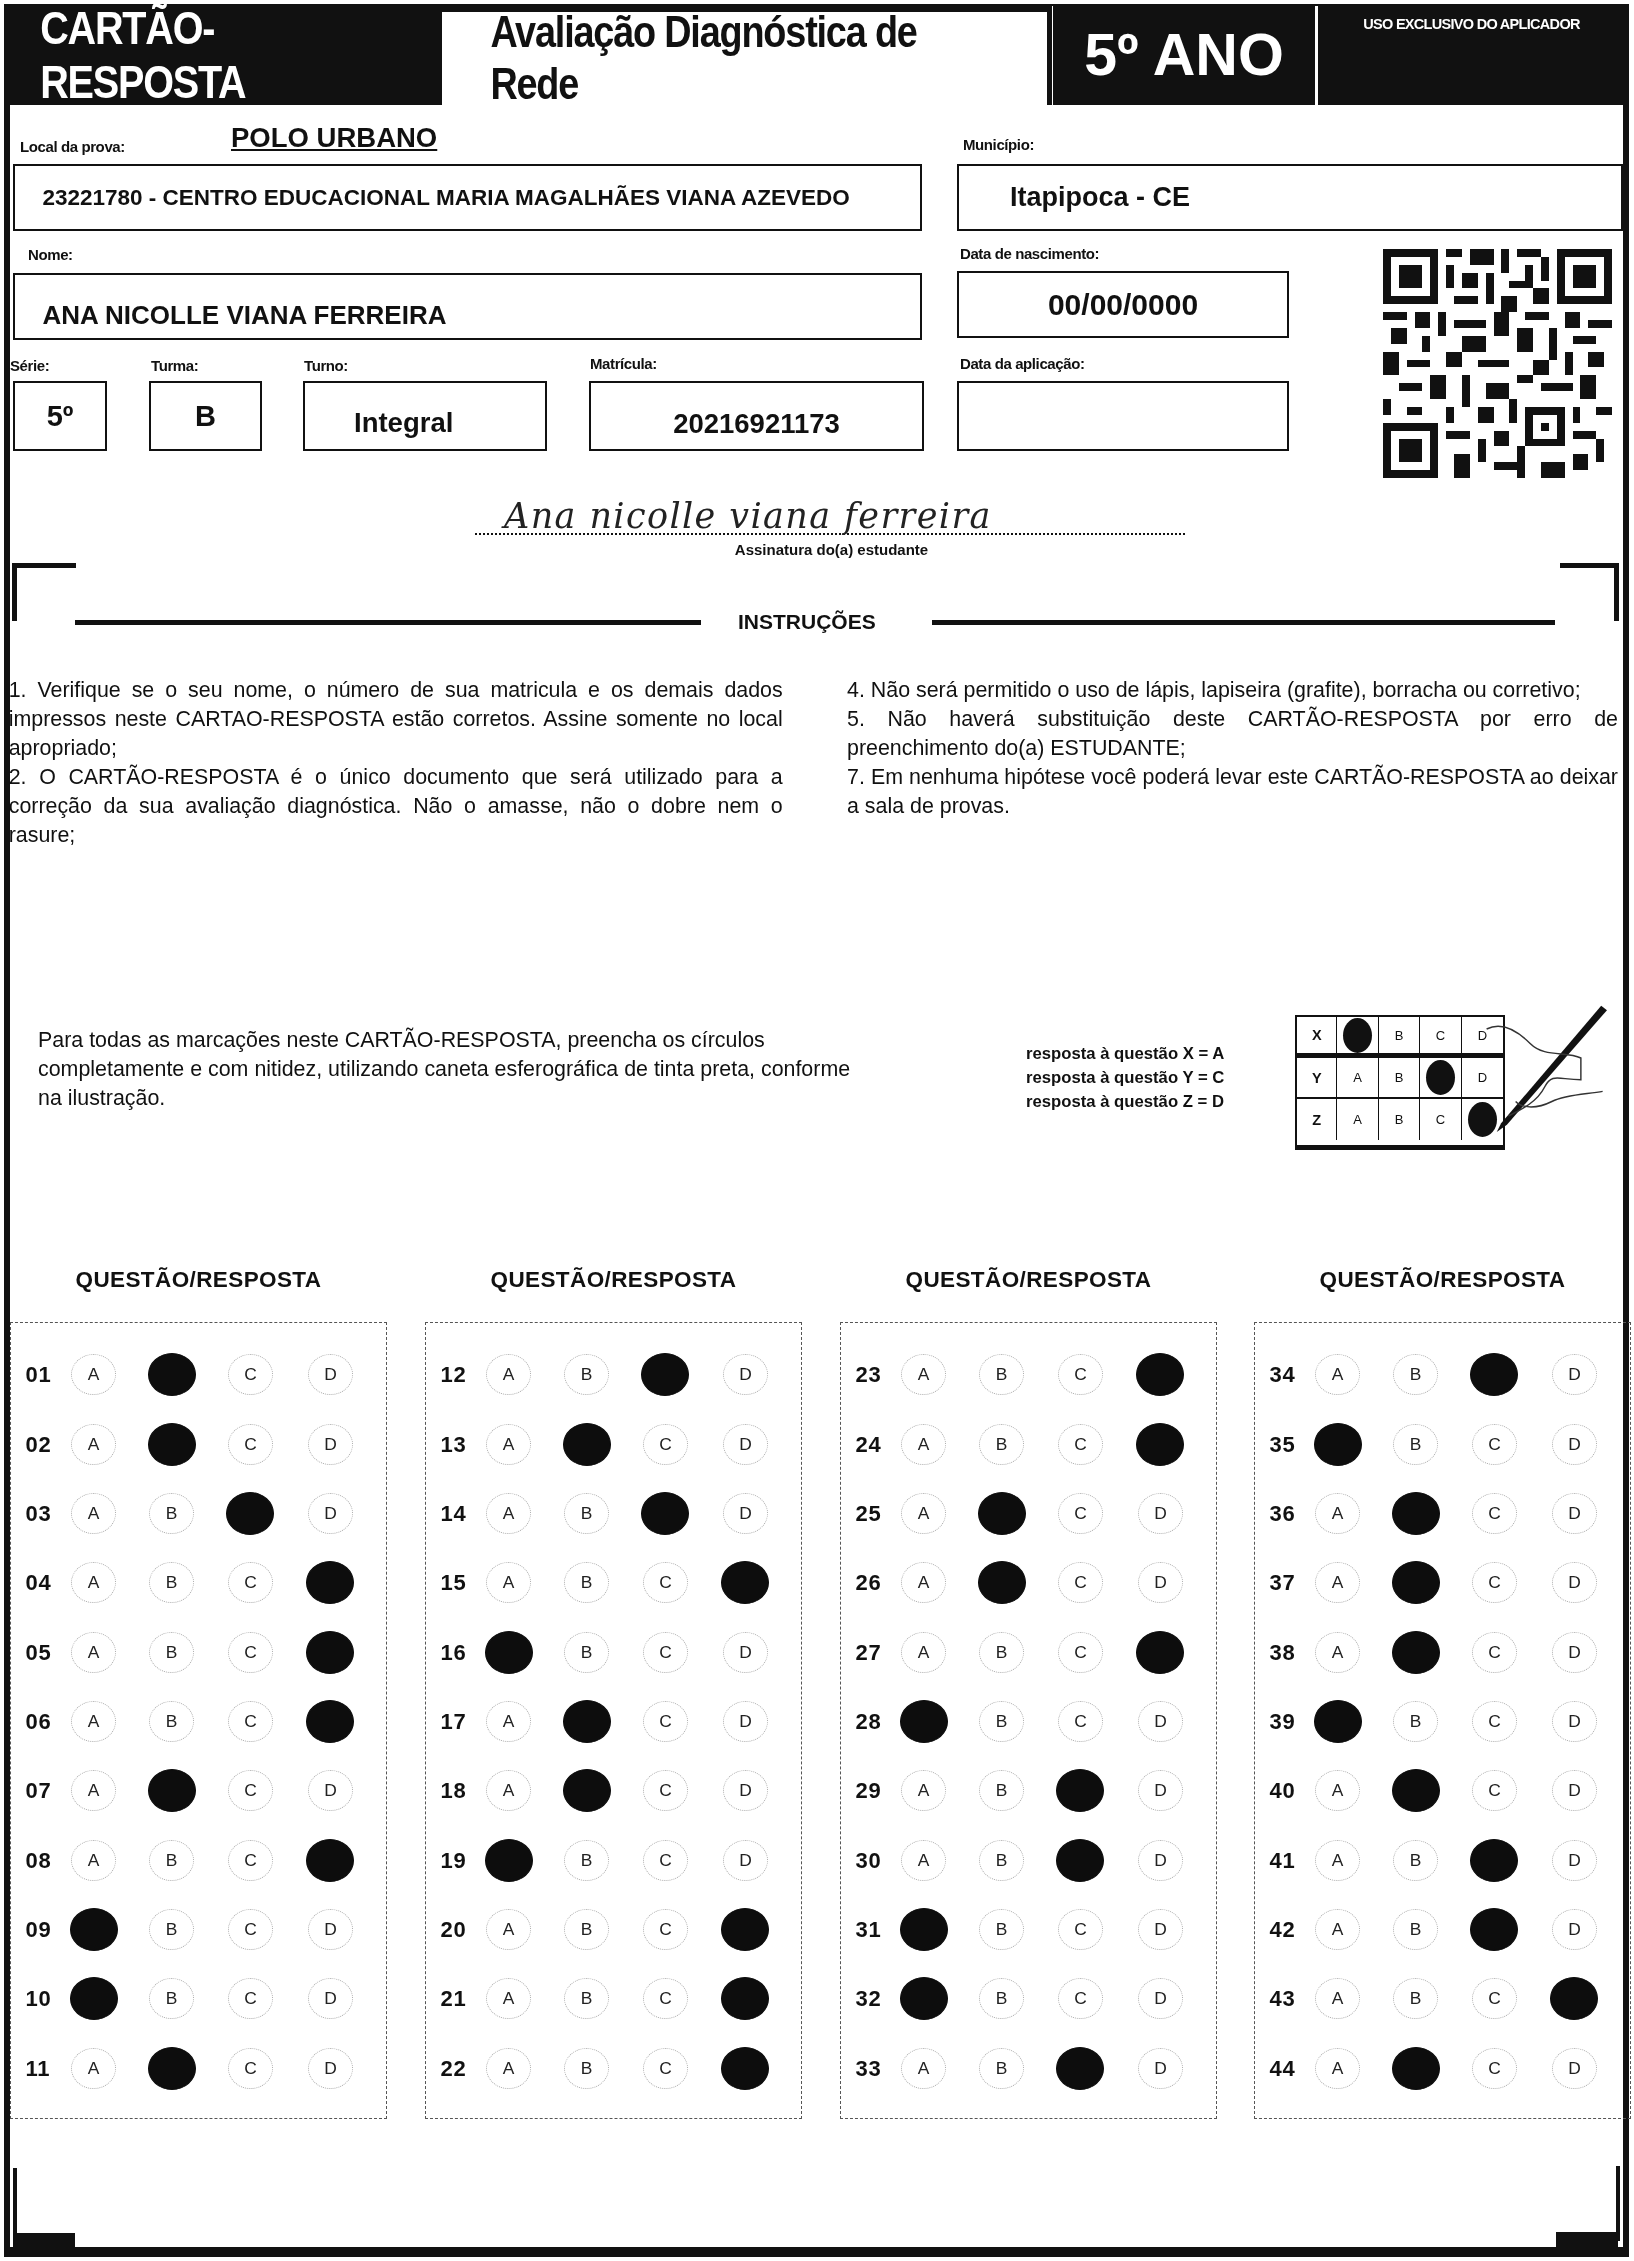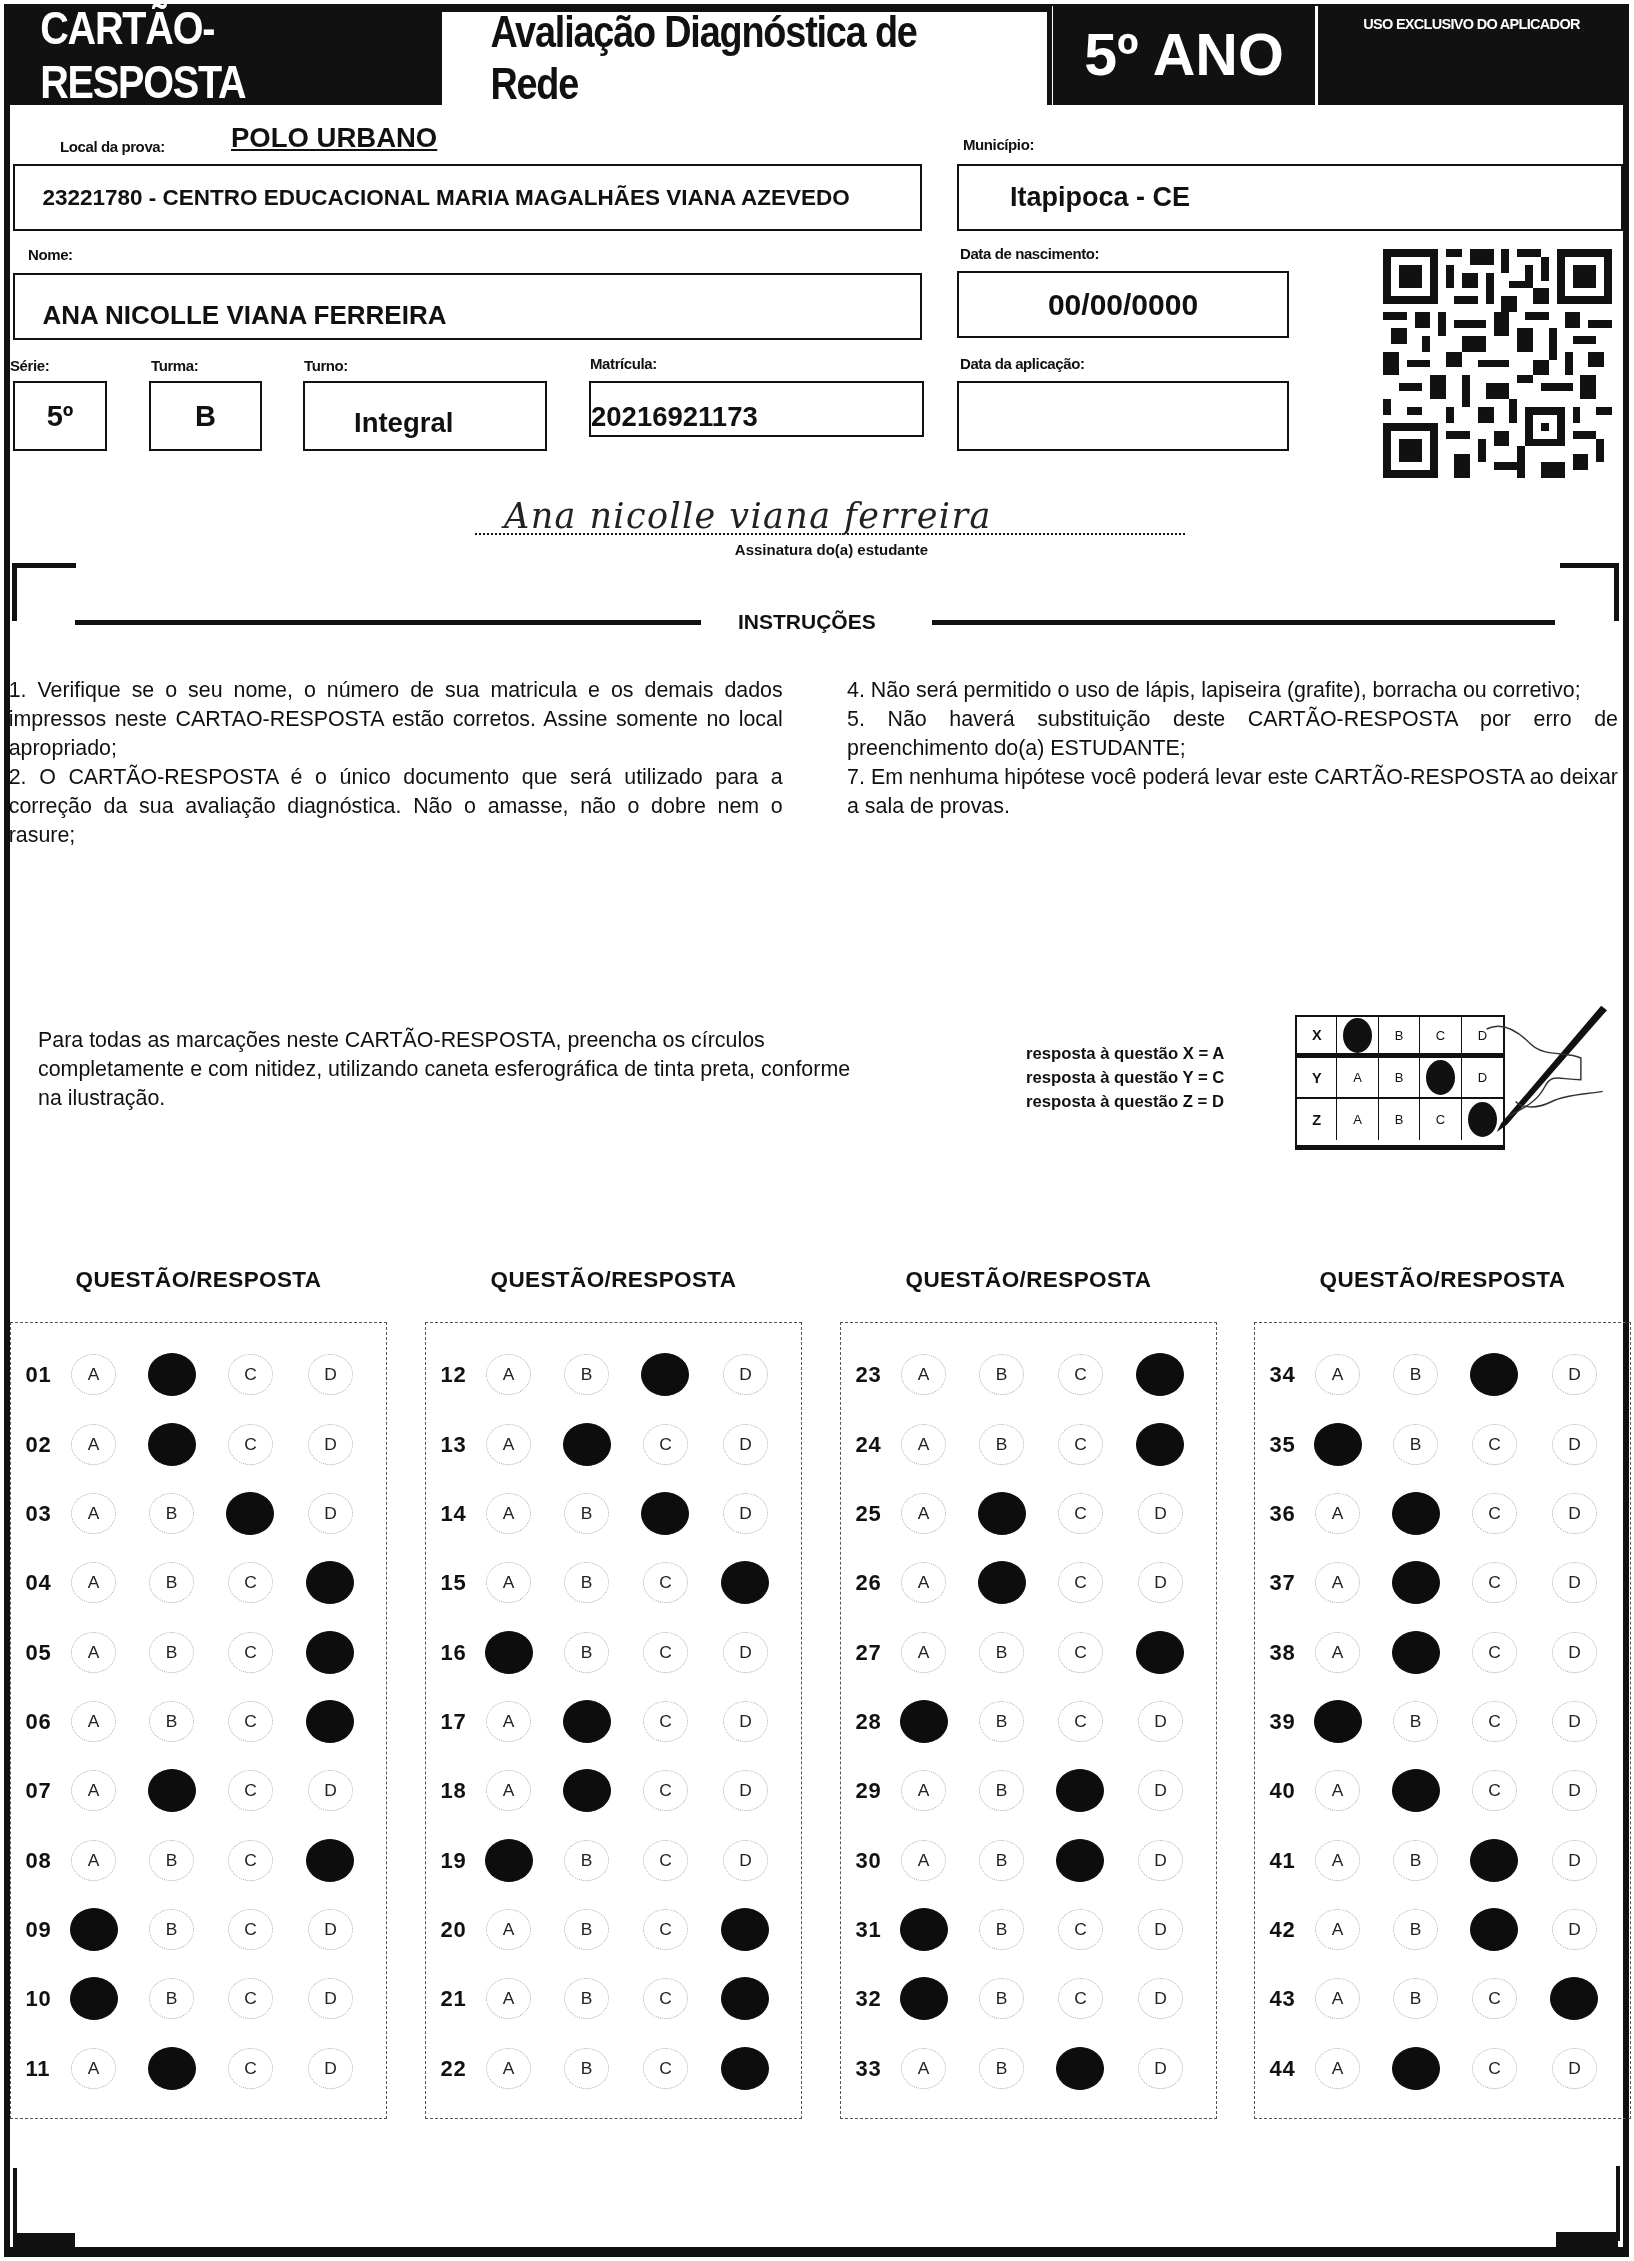--- a/index.html
+++ b/index.html
@@ -87,21 +87,21 @@
       <span>Avaliação Diagnóstica de Rede</span>
     </div>
 </div>
 <div class="hdr-year">
   <span>5º ANO</span>
 </div>
 <div class="hdr-apl">
   <div class="title">USO EXCLUSIVO DO APLICADOR</div>
 </div>
 
-<div class="lbl-sm" style="left:20px; top:138px;margin-left:40px;">Local da prova:</div>
+<div class="lbl-sm" style="left:20px; top:138px;">Local da prova:</div>
 <div class="polo">POLO URBANO</div>
 <div class="field" style="left:13px; top:164px; width:909px; height:67px; padding-left:27.5px;">
   <span style="font-size:22.5px;">23221780 - CENTRO EDUCACIONAL MARIA MAGALHÃES VIANA AZEVEDO</span>
 </div>
 
 <div class="lbl-sm" style="left:963px; top:136px;">Município:</div>
 <div class="field" style="left:957px; top:164px; width:666px; height:67px; padding-left:51px;">
   <span style="font-size:27px;">Itapipoca - CE</span>
 </div>
 
@@ -124,21 +124,21 @@
 <div class="field" style="left:149px; top:381px; width:113px; height:70px; justify-content:center;">
   <span style="font-size:29px;">B</span>
 </div>
 
 <div class="lbl-sm" style="left:304px; top:357px;">Turno:</div>
 <div class="field" style="left:303px; top:381px; width:244px; height:70px; padding-left:49px; padding-top:13px;">
   <span style="font-size:27.5px;">Integral</span>
 </div>
 
 <div class="lbl-sm" style="left:590px; top:355px;">Matrícula:</div>
-<div class="field" style="left:589px; top:381px; width:335px; height:56px; justify-content:flex-start; padding-top:16px;">
+<div class="field" style="left:589px; top:381px; width:335px; height:70px; justify-content:center; padding-top:16px;">
   <span style="font-size:27.5px;">20216921173</span>
 </div>
 
 <div class="lbl-sm" style="left:960px; top:355px;">Data da aplicação:</div>
 <div class="field" style="left:957px; top:381px; width:332px; height:70px;">
   <span></span>
 </div>
 
 <svg class="qr" viewBox="0 0 29 29" shape-rendering="crispEdges">
   <rect x="0" y="0" width="29" height="29" fill="#fff"></rect>

